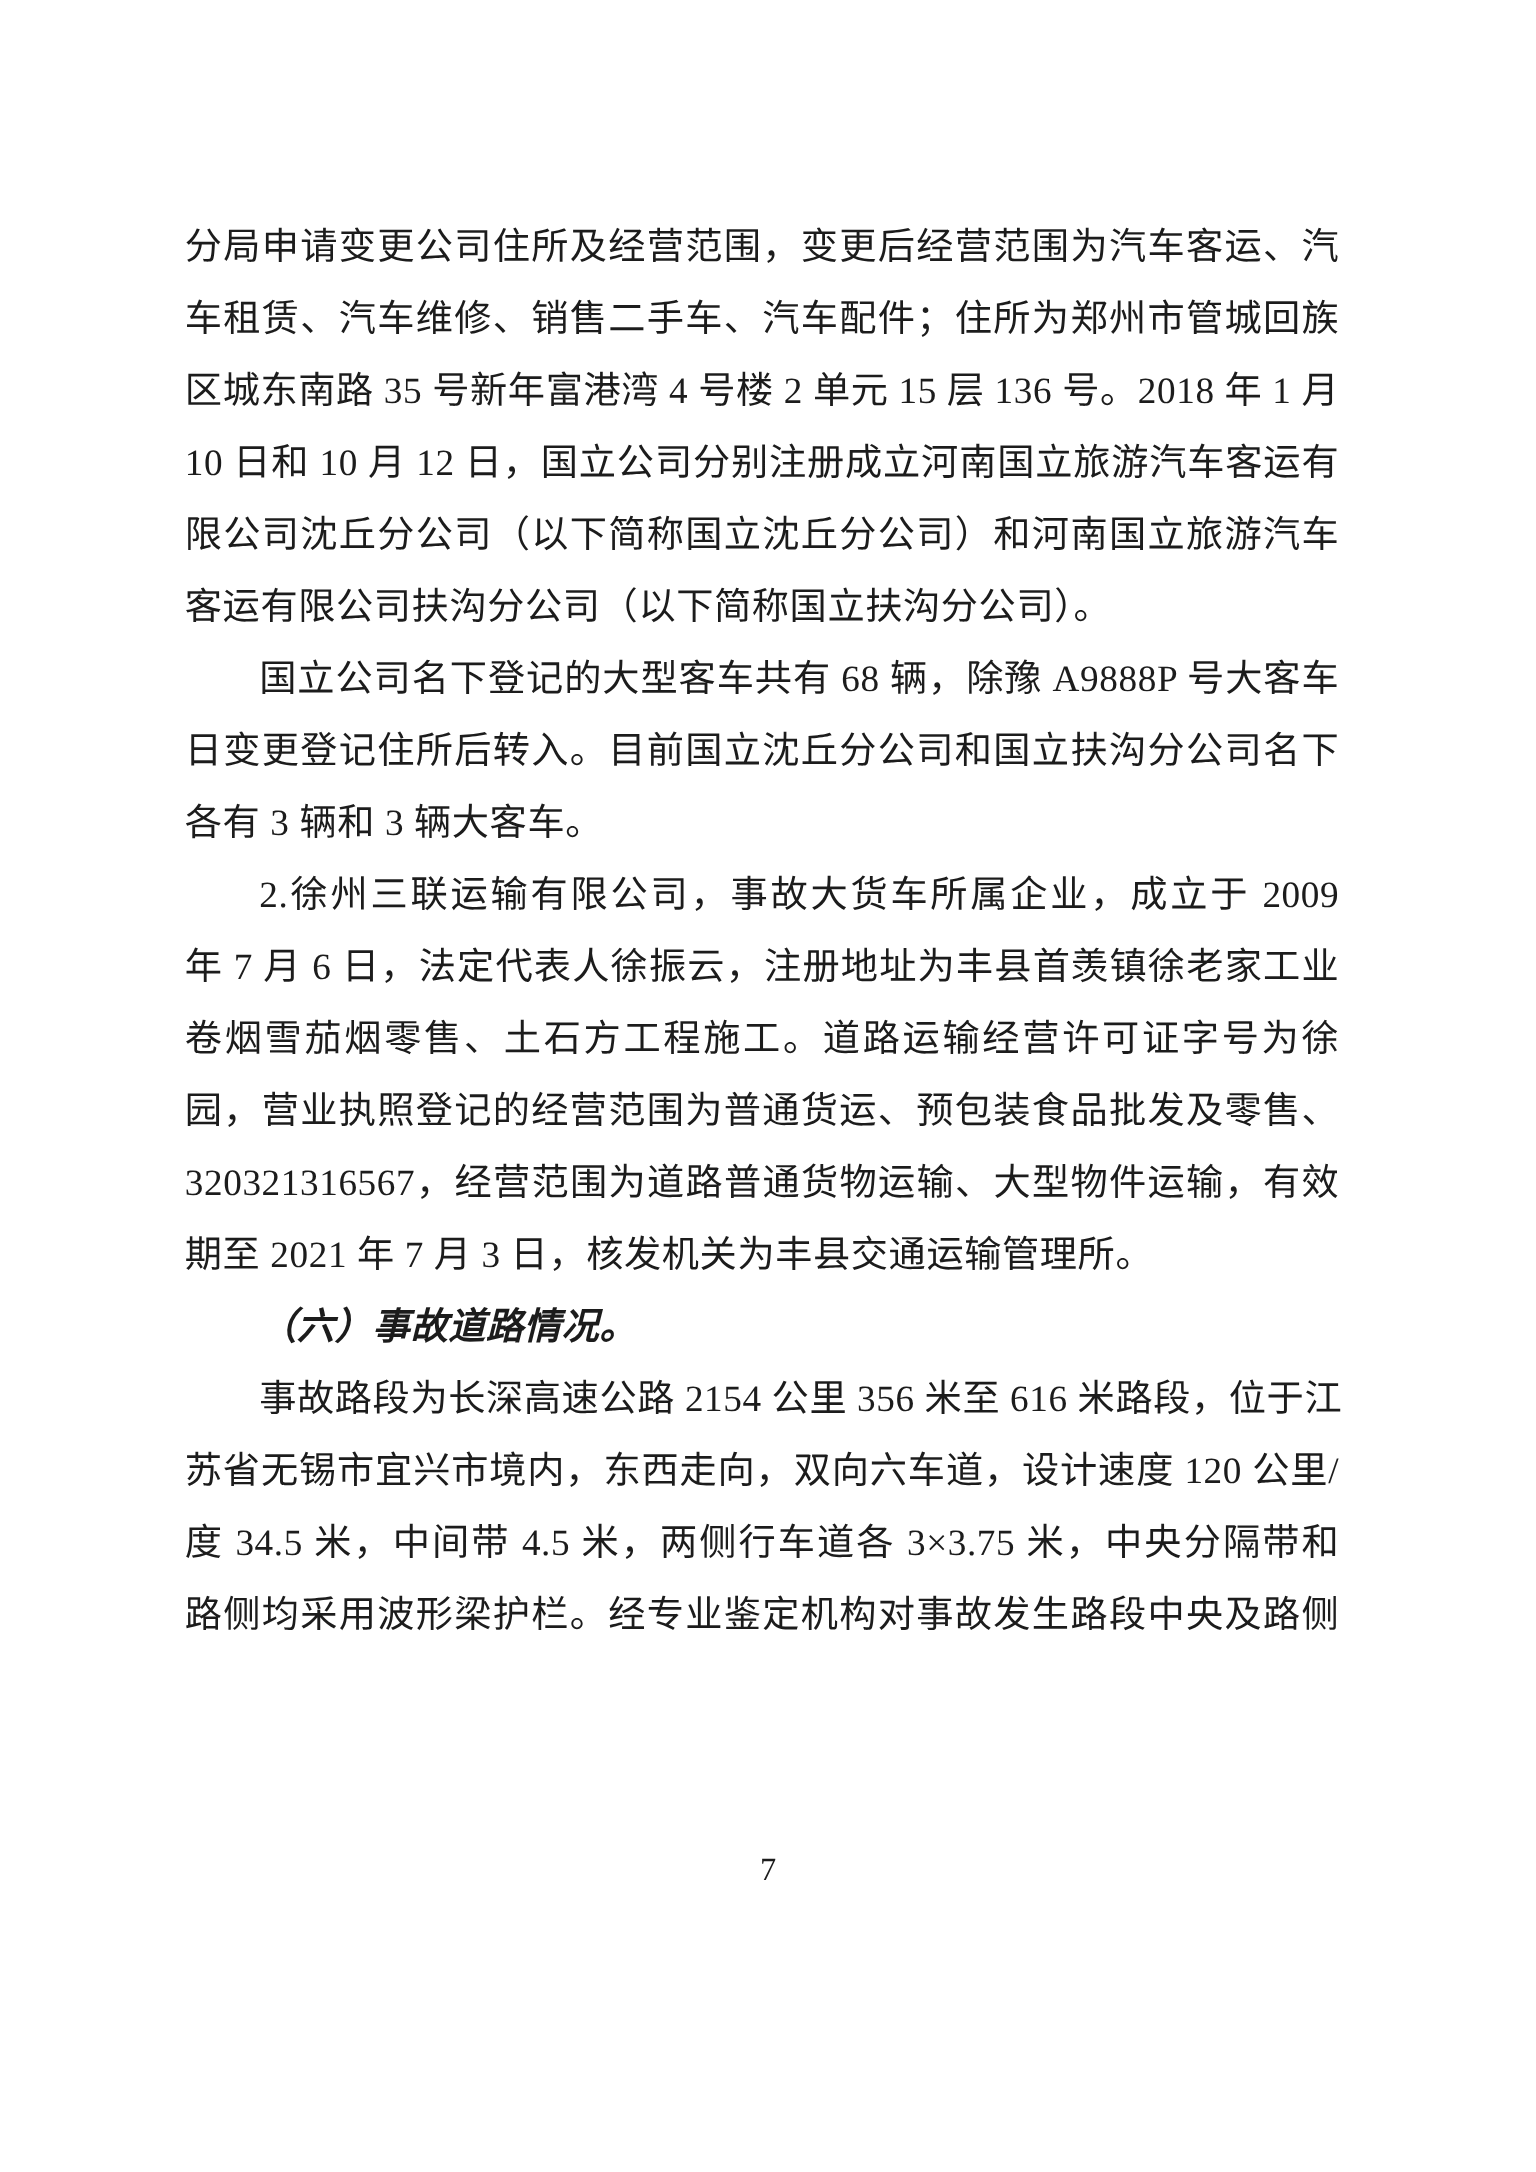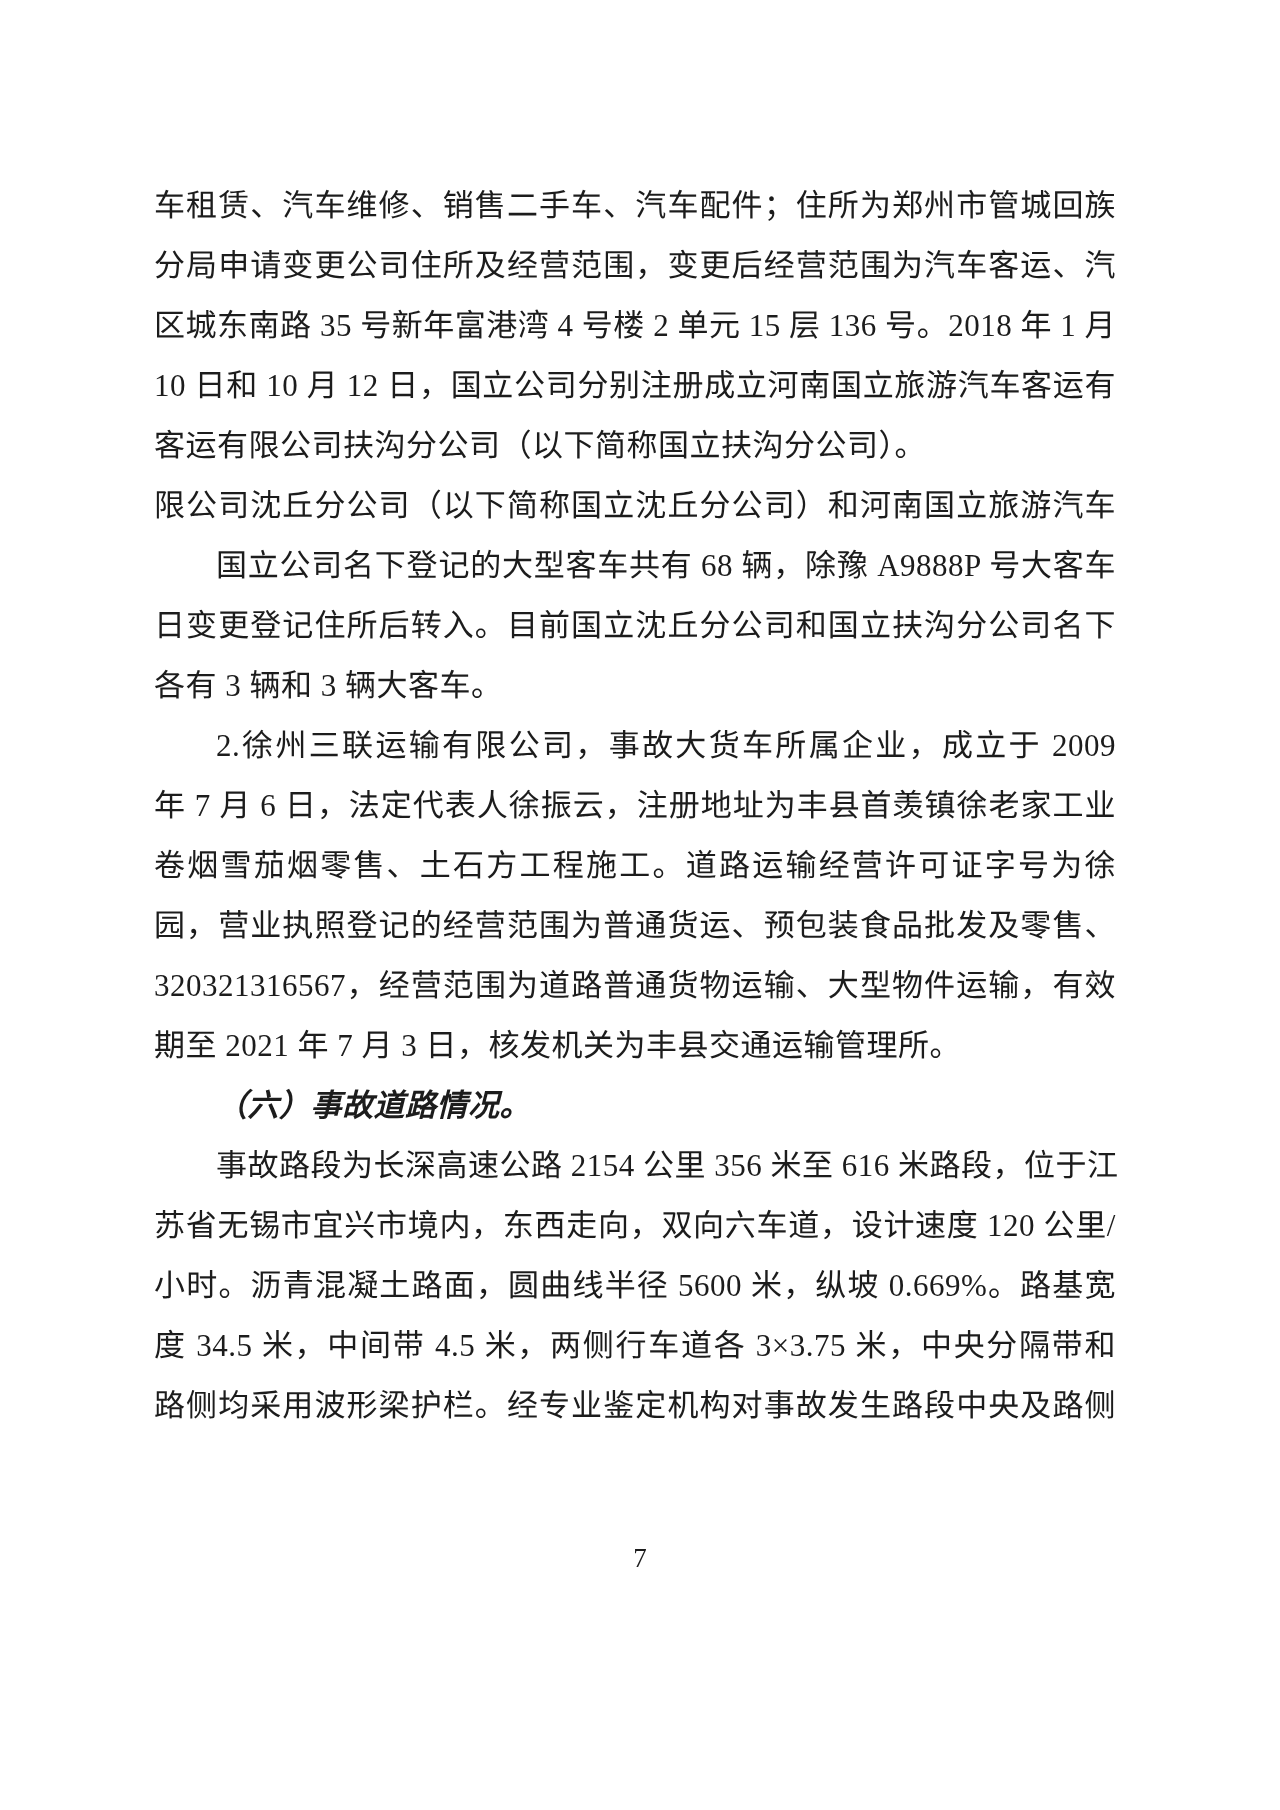--- a/index.html
+++ b/index.html
@@ -62,36 +62,35 @@
     font-size: 27px;
     line-height: 40px;
     color: #1c1c1c;
   }
 </style>
 </head>
 <body>
 
 <div class="page">
   <div class="content">
+    <div class="line j">分局申请变更公司住所及经营范围，变更后经营范围为汽车客运、汽</div>
     <div class="line j">车租赁、汽车维修、销售二手车、汽车配件；住所为郑州市管城回族</div>
-    <div class="line j">分局申请变更公司住所及经营范围，变更后经营范围为汽车客运、汽</div>
     <div class="line j">区城东南路 35 号新年富港湾 4 号楼 2 单元 15 层 136 号。2018 年 1 月</div>
     <div class="line j">10 日和 10 月 12 日，国立公司分别注册成立河南国立旅游汽车客运有</div>
+    <div class="line j">限公司沈丘分公司（以下简称国立沈丘分公司）和河南国立旅游汽车</div>
     <div class="line e">客运有限公司扶沟分公司（以下简称国立扶沟分公司）。</div>
-    <div class="line j">限公司沈丘分公司（以下简称国立沈丘分公司）和河南国立旅游汽车</div>
     <div class="line j ind">国立公司名下登记的大型客车共有 68 辆，除豫 A9888P 号大客车</div>
     <div class="line j">日变更登记住所后转入。目前国立沈丘分公司和国立扶沟分公司名下</div>
     <div class="line e">各有 3 辆和 3 辆大客车。</div>
     <div class="line j ind">2.徐州三联运输有限公司，事故大货车所属企业，成立于 2009</div>
     <div class="line j">年 7 月 6 日，法定代表人徐振云，注册地址为丰县首羡镇徐老家工业</div>
     <div class="line j">卷烟雪茄烟零售、土石方工程施工。道路运输经营许可证字号为徐</div>
     <div class="line j">园，营业执照登记的经营范围为普通货运、预包装食品批发及零售、</div>
     <div class="line j">320321316567，经营范围为道路普通货物运输、大型物件运输，有效</div>
     <div class="line e">期至 2021 年 7 月 3 日，核发机关为丰县交通运输管理所。</div>
     <div class="line e ind head">（六）事故道路情况。</div>
     <div class="line j ind">事故路段为长深高速公路 2154 公里 356 米至 616 米路段，位于江</div>
     <div class="line j">苏省无锡市宜兴市境内，东西走向，双向六车道，设计速度 120 公里/</div>
-    <div class="line j">小时。沥青混凝土路面，圆曲线半径 5600 米，纵坡 0.669%。路基宽</div>
     <div class="line j">度 34.5 米，中间带 4.5 米，两侧行车道各 3×3.75 米，中央分隔带和</div>
     <div class="line j">路侧均采用波形梁护栏。经专业鉴定机构对事故发生路段中央及路侧</div>
   </div>
   <div class="page-number">7</div>
 </div>
 
 </body></html>

